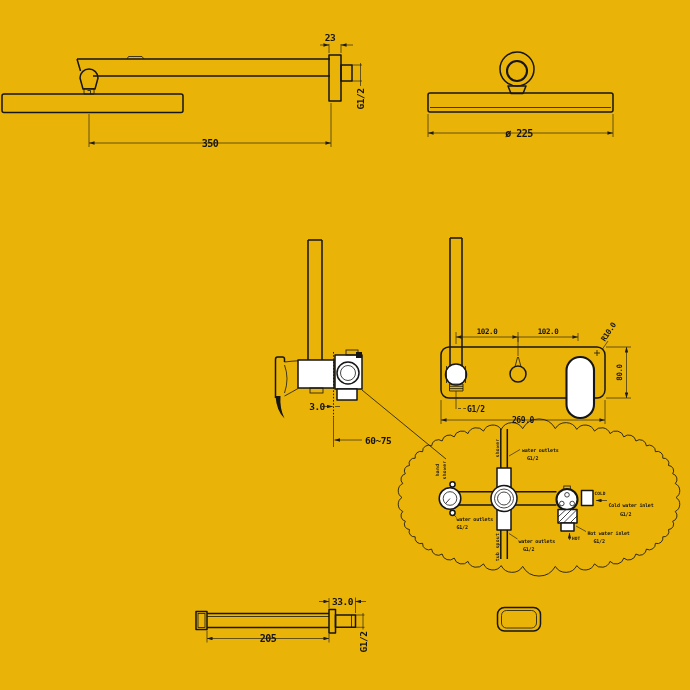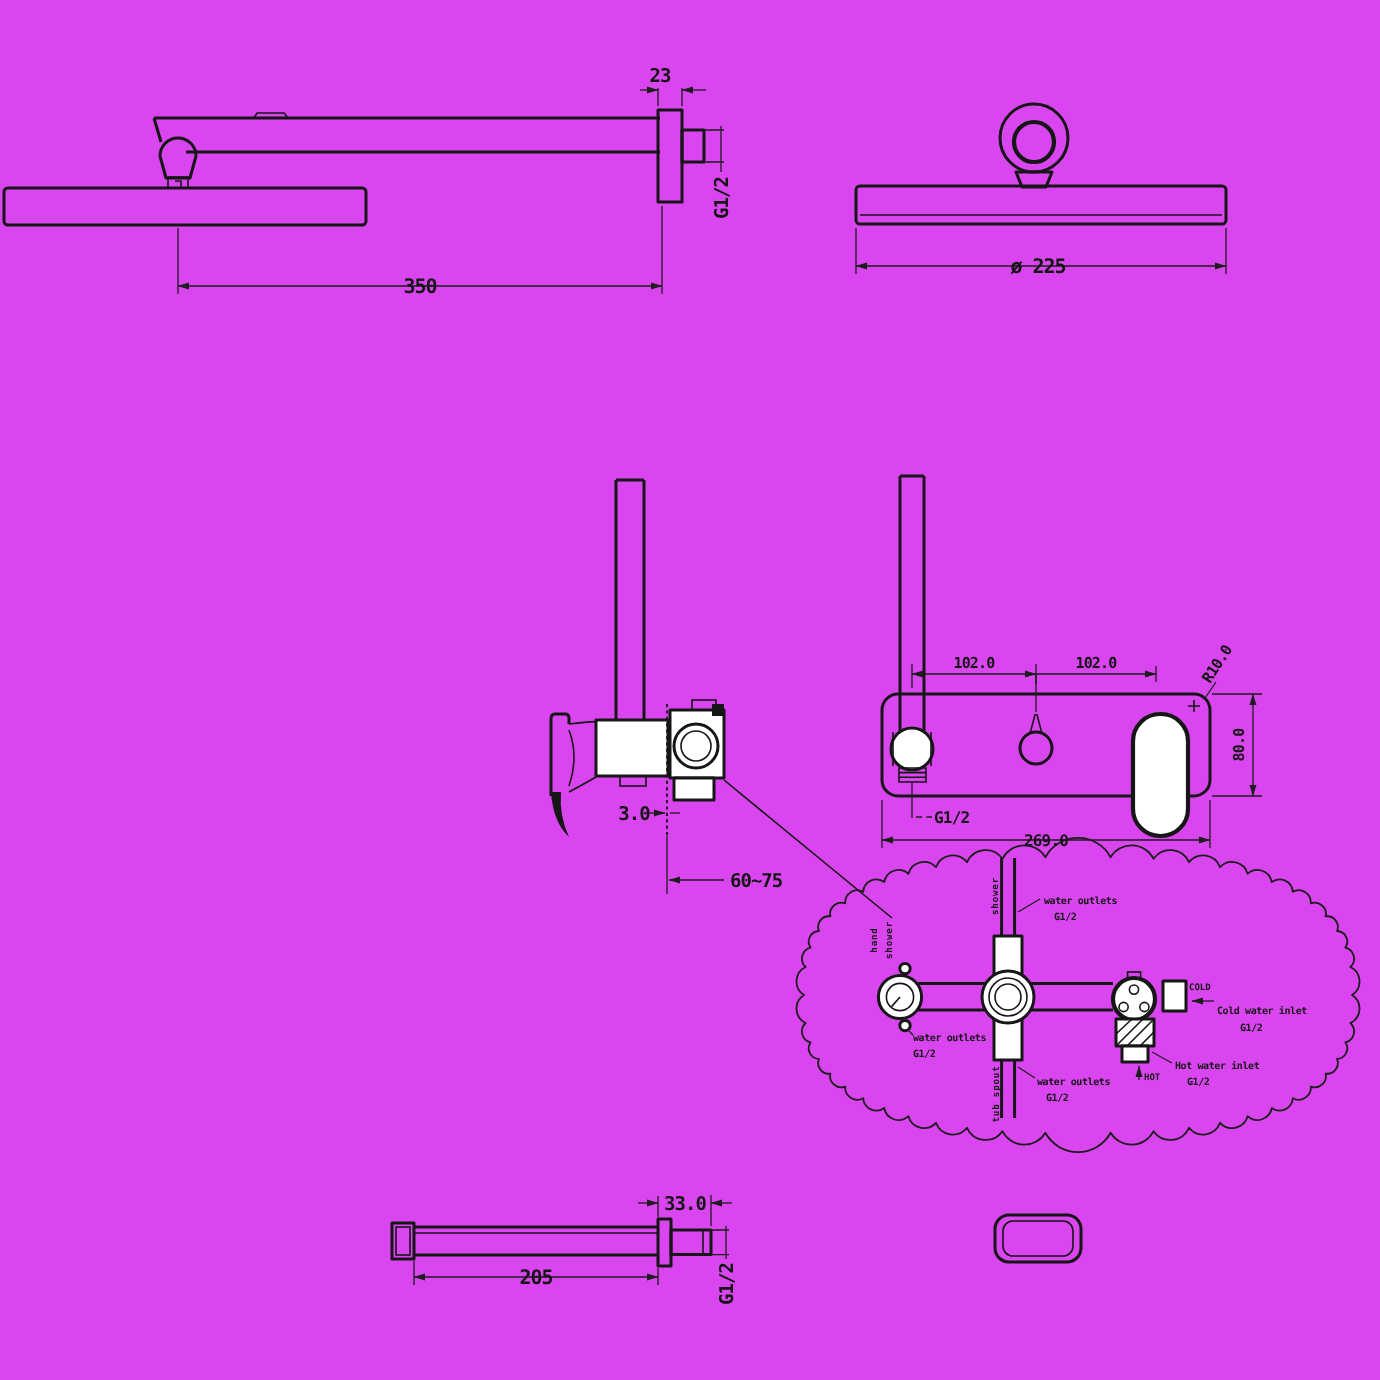--- a/index.html
+++ b/index.html
@@ -1,16 +1,16 @@
 <!DOCTYPE html>
 <html><head>
 <meta charset="utf-8">
 <style>
   html,body{margin:0;padding:0;background:#fff;}
-  .stage{width:690px;height:690px;position:relative;background:#d946ef;overflow:hidden;}
+  .stage{width:690px;height:690px;position:relative;background:#eab308;overflow:hidden;}
   .txt{font-family:"DejaVu Sans Mono","Liberation Mono",monospace;font-weight:700;fill:#151515;}
   .f10{font-size:10px;letter-spacing:-0.5px;}
   .f95{font-size:9.5px;letter-spacing:-0.5px;}
   .f8{font-size:8px;letter-spacing:-0.4px;}
   .f75{font-size:7.5px;letter-spacing:-0.4px;}
   .f5{font-size:5px;letter-spacing:-0.2px;}
   .f45{font-size:4.5px;font-weight:900;}
   .f42{font-size:4.6px;letter-spacing:0.4px;}
   .o{fill:none;stroke:#161616;stroke-width:1.5;stroke-linejoin:round;}
   .o2{fill:none;stroke:#161616;stroke-width:2.1;stroke-linejoin:round;}

